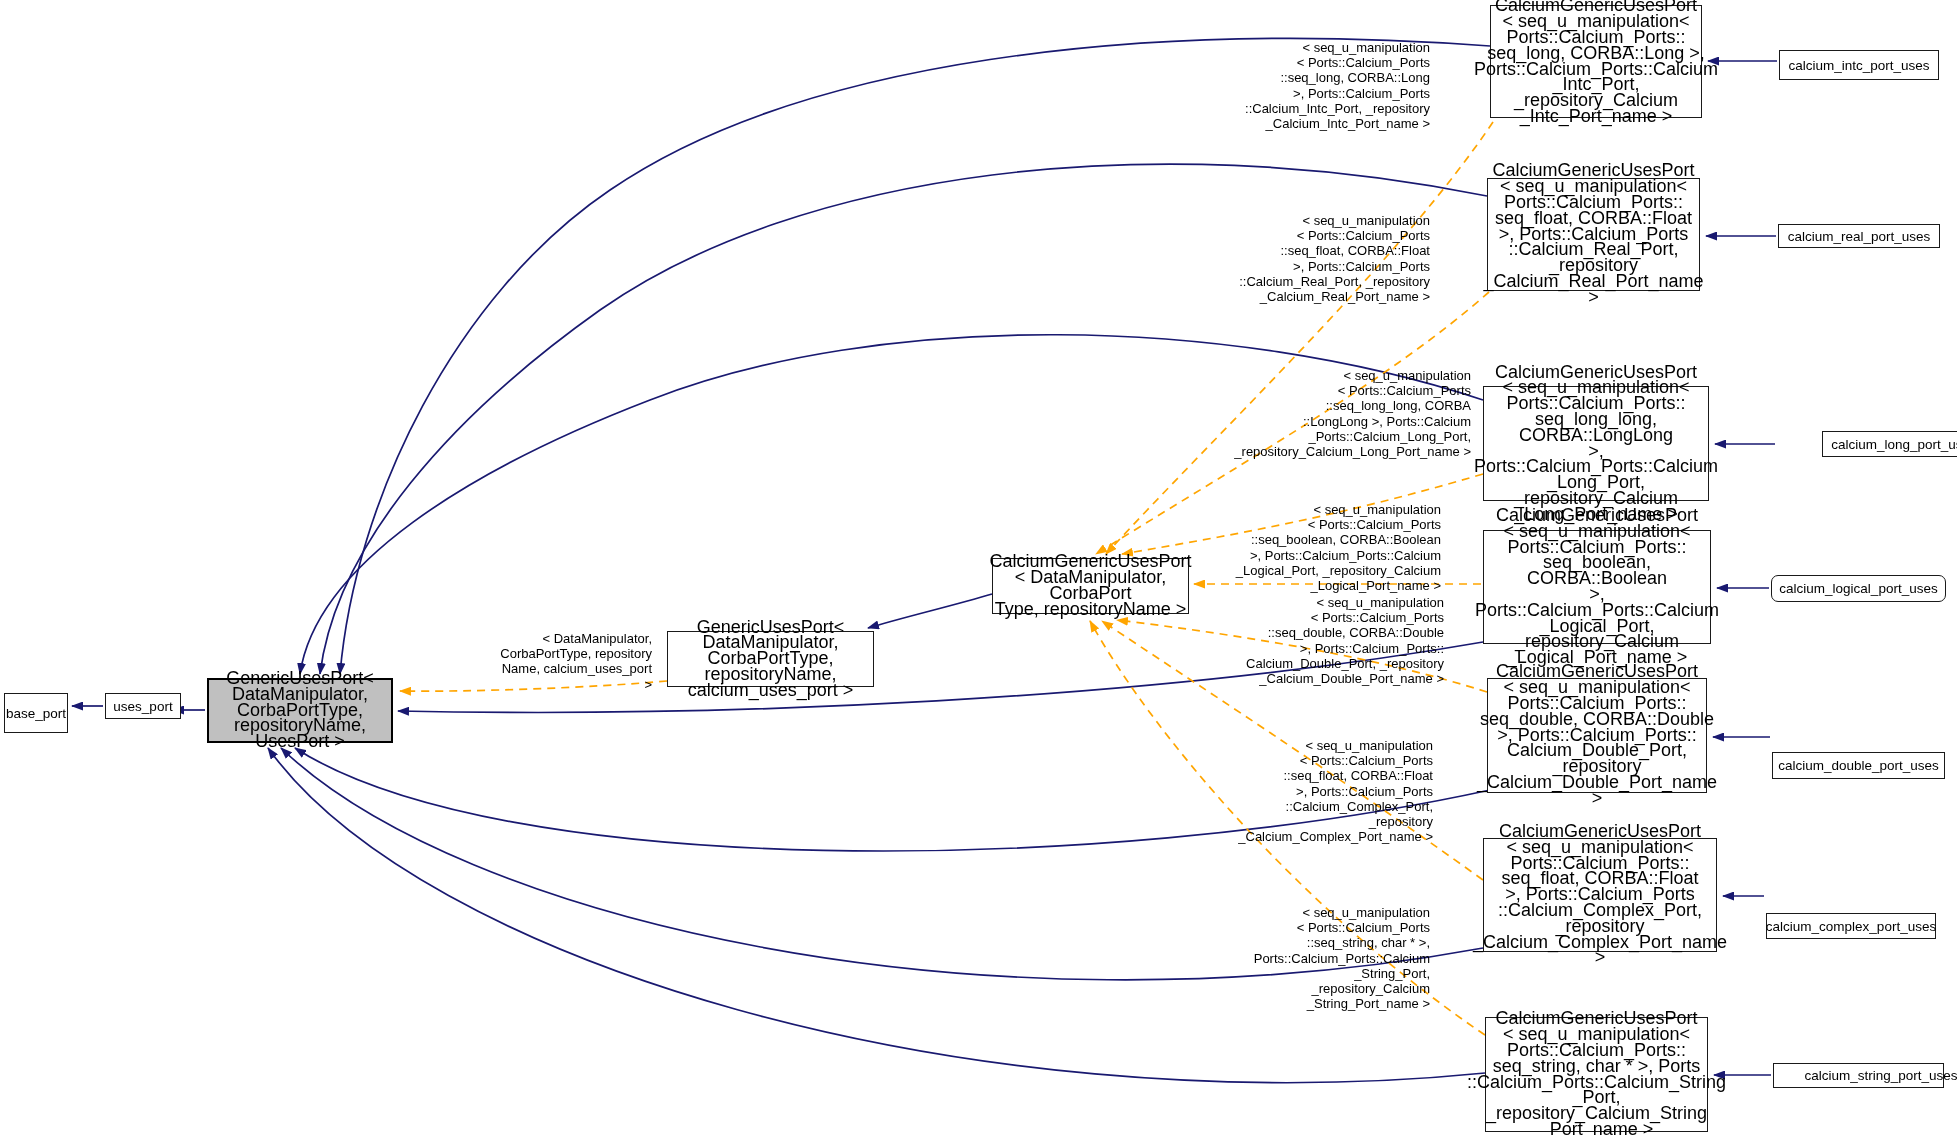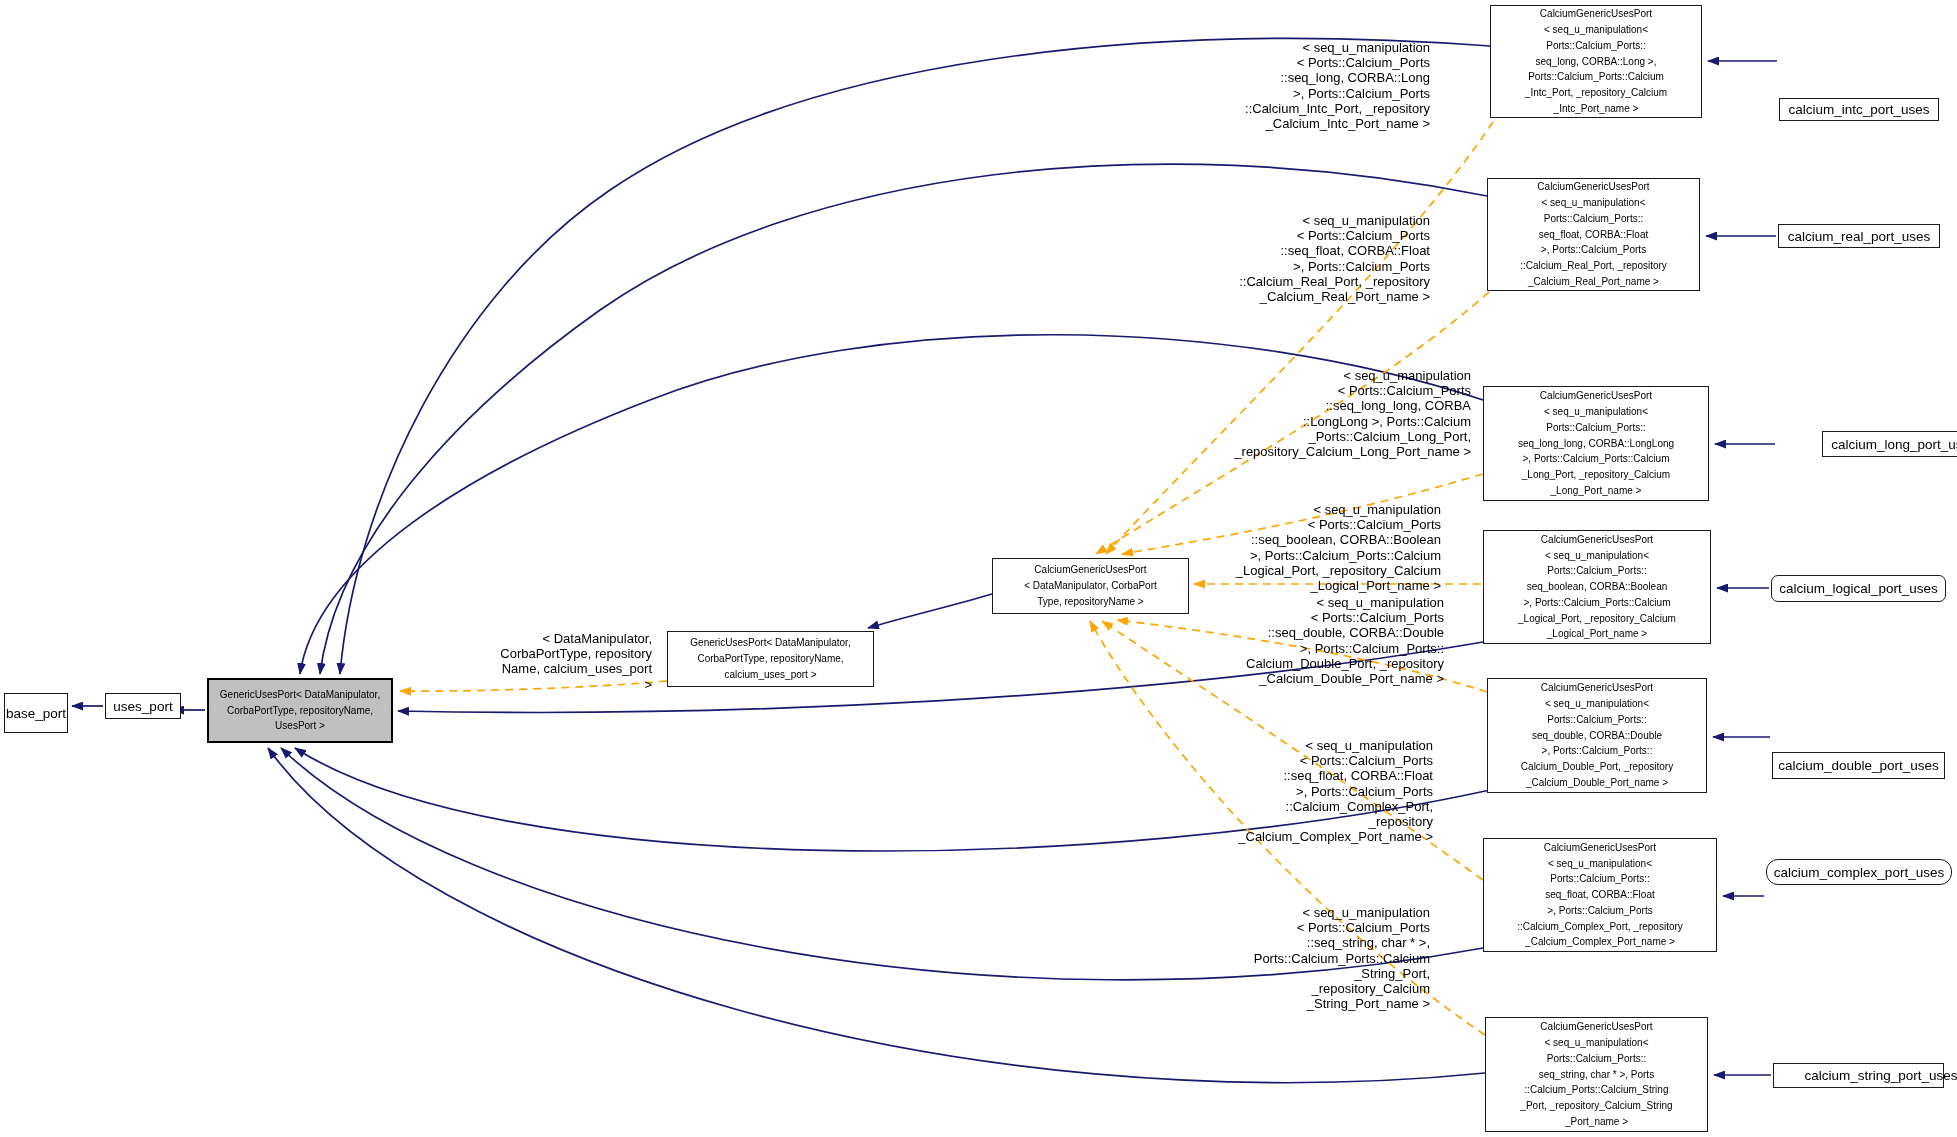--- a/index.html
+++ b/index.html
@@ -1,21 +1,21 @@
 <!DOCTYPE html>
 <html><head>
 <meta charset="utf-8">
 <style>
   html,body{margin:0;padding:0;background:#ffffff;}
   #canvas{position:relative;width:1957px;height:1137px;background:#ffffff;overflow:hidden;
           font-family:"Liberation Sans","DejaVu Sans",sans-serif;}
   #edges{position:absolute;left:0;top:0;width:1957px;height:1137px;}
   .node{position:absolute;box-sizing:border-box;background:#ffffff;border:1.6px solid #1a1a1a;
         color:#000;display:flex;align-items:center;justify-content:center;text-align:center;
-        white-space:pre-line;font-size:10px;line-height:15.8px;}
+        white-space:pre-line;font-size:18px;line-height:15.8px;}
   .node.selected{background:#c0c0c0;border:2.2px solid #000;}
   .uses{font-size:13.5px;line-height:15px;}
   .edge-label{position:absolute;color:#000;text-align:right;white-space:pre-line;
               font-size:13px;line-height:15.2px;}
 </style>
 </head>
 <body>
 
 <div id="canvas">
 
@@ -115,26 +115,26 @@
 ::Calcium_Complex_Port, _repository
 _Calcium_Complex_Port_name &gt;</div>
   <div class="node" style="left:1485px;top:1017px;width:223px;height:115px;">CalciumGenericUsesPort
 &lt; seq_u_manipulation&lt;
 Ports::Calcium_Ports::
 seq_string, char * &gt;, Ports
 ::Calcium_Ports::Calcium_String
 _Port, _repository_Calcium_String
 _Port_name &gt;</div>
 
-  <div class="node uses" style="left:1779px;top:50px;width:160px;height:23px;margin-top:48px;">calcium_intc_port_uses</div>
+  <div class="node uses" style="left:1779px;top:50px;width:160px;height:30px;">calcium_intc_port_uses</div>
   <div class="node uses" style="left:1778px;top:224px;width:162px;height:24px;">calcium_real_port_uses</div>
   <div class="node uses" style="left:1822px;top:431px;width:164px;height:26px;">calcium_long_port_uses</div>
   <div class="node uses" style="left:1771px;top:575px;width:175px;height:27px;border-radius:7px;">calcium_logical_port_uses</div>
   <div class="node uses" style="left:1772px;top:752px;width:173px;height:27px;">calcium_double_port_uses</div>
-  <div class="node uses" style="left:1766px;top:859px;width:186px;height:26px;border-radius:12px;">calcium_complex_port_uses</div>
+  <div class="node uses" style="left:1766px;top:913px;width:170px;height:26px;">calcium_complex_port_uses</div>
   <div class="node uses" style="left:1773px;top:1063px;width:171px;height:25px;padding-left:45px;">calcium_string_port_uses</div>
 
   <div class="edge-label" style="left:500px;top:631px;width:152px;">&lt; DataManipulator,
 CorbaPortType, repository
 Name, calcium_uses_port &gt;</div>
   <div class="edge-label" style="left:1236px;top:40px;width:194px;">&lt; seq_u_manipulation
 &lt; Ports::Calcium_Ports
 ::seq_long, CORBA::Long
 &gt;, Ports::Calcium_Ports
 ::Calcium_Intc_Port, _repository

